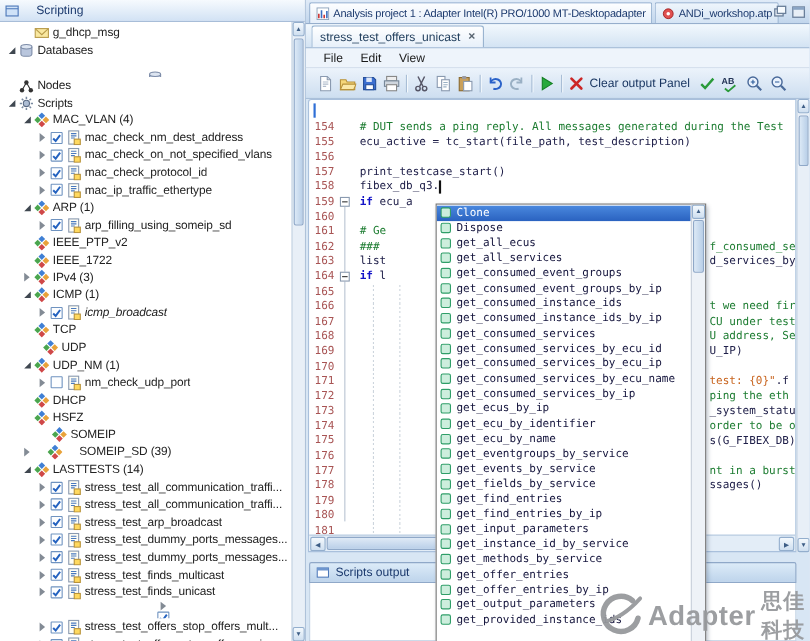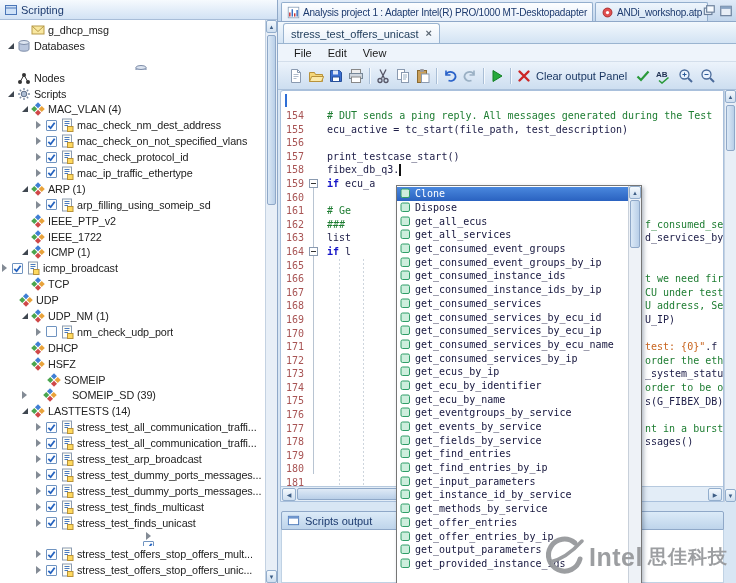--- a/index.html
+++ b/index.html
@@ -1,21 +1,21 @@
 <!DOCTYPE html>
 <html style="--c-comment: #1e7d32; --c-keyword: #1414c8; --c-default: #20204a; --c-string: #c8641e; --c-line_number: #a85454; --c-selection_bg: #3272c8; --c-accent: #2f6fd6;"><head>
 <meta charset="utf-8">
 <style>
   *{box-sizing:border-box;margin:0;padding:0}
   html,body{width:736px;height:583px;overflow:hidden}
   body{position:relative;font-family:"Liberation Sans",sans-serif;background:#dce8f6;font-size:11px;color:#222}
 
   
   #left-panel{position:absolute;left:0;top:0;width:278px;height:583px;background:#fff;border-right:1px solid #8fa8c8}
-  #left-header{height:20px;background:linear-gradient(#f6fafe,#d2e2f4);border-bottom:1px solid #a8bdd8;display:flex;align-items:center;gap:0;padding:0 4px;color:#1c3a6e}
+  #left-header{height:20px;background:linear-gradient(#f6fafe,#d2e2f4);border-bottom:1px solid #a8bdd8;display:flex;align-items:center;gap:12px;padding:0 4px;color:#1c3a6e}
   #left-header .icon{width:14px;height:14px}
   #tree{position:absolute;left:0;top:20px;right:12px;bottom:0;overflow:hidden;padding-top:2px}
   .tree-row{height:15.9px;display:flex;align-items:center;white-space:nowrap;overflow:hidden;font-size:10.8px;letter-spacing:-0.1px}
   .exp{width:11px;height:10px;flex:none;position:relative;display:inline-block}
   .exp-closed::before{content:"";position:absolute;left:2px;top:1px;border-left:5px solid #838b95;border-top:4px solid transparent;border-bottom:4px solid transparent}
   .exp-open::before{content:"";position:absolute;left:2px;top:2px;border-bottom:6px solid #3f4750;border-left:6px solid transparent}
   .cbx{width:11px;height:11px;background:#fdfeff;border:1px solid #6f93c0;border-radius:1px;margin:0 3px 0 1px;flex:none;display:flex;align-items:center;justify-content:center}
   .cbx svg{width:9px;height:9px}
   .icon{width:14px;height:14px;flex:none;display:inline-flex;align-items:center;justify-content:center;margin-right:3px}
   .icon svg{width:100%;height:100%}
@@ -300,34 +300,48 @@
                 <rect x="2.2" y="2.2" width="4.3" height="4.3" fill="#3f7fd4"></rect>
                 <rect x="7.5" y="2.2" width="4.3" height="4.3" fill="#e8a23a"></rect>
                 <rect x="2.2" y="7.5" width="4.3" height="4.3" fill="#4aa54e"></rect>
                 <rect x="7.5" y="7.5" width="4.3" height="4.3" fill="#cf4848"></rect>
               </g>
             </svg>
           </span>
           <span class="tree-label">IEEE_1722</span>
         </div>
         <div class="tree-row" style="padding-left: 20px;">
+          <span class="exp exp-closed"></span>
+          <span class="icon ">
+            <svg viewBox="0 0 14 14">
+              <g transform="rotate(45 7 7)">
+                <rect x="2.2" y="2.2" width="4.3" height="4.3" fill="#3f7fd4"></rect>
+                <rect x="7.5" y="2.2" width="4.3" height="4.3" fill="#e8a23a"></rect>
+                <rect x="2.2" y="7.5" width="4.3" height="4.3" fill="#4aa54e"></rect>
+                <rect x="7.5" y="7.5" width="4.3" height="4.3" fill="#cf4848"></rect>
+              </g>
+            </svg>
+          </span>
+          <span class="tree-label">IPv4 (3)</span>
+        </div>
+        <div class="tree-row" style="padding-left: 20px;">
           <span class="exp exp-open"></span>
           <span class="icon ">
             <svg viewBox="0 0 14 14">
               <g transform="rotate(45 7 7)">
                 <rect x="2.2" y="2.2" width="4.3" height="4.3" fill="#3f7fd4"></rect>
                 <rect x="7.5" y="2.2" width="4.3" height="4.3" fill="#e8a23a"></rect>
                 <rect x="2.2" y="7.5" width="4.3" height="4.3" fill="#4aa54e"></rect>
                 <rect x="7.5" y="7.5" width="4.3" height="4.3" fill="#cf4848"></rect>
               </g>
             </svg>
           </span>
           <span class="tree-label">ICMP (1)</span>
         </div>
-        <div class="tree-row" style="">
+        <div class="tree-row" style="padding-left: 34px; font-style: italic;">
           <span class="exp exp-closed"></span>
           <span class="cbx">
             <svg viewBox="0 0 10 10">
               <path d="M1.5 5.5 L4 8 L8.5 2" fill="none" stroke="#2563c0" stroke-width="2"></path>
             </svg>
           </span>
           <span class="icon ">
             <svg viewBox="0 0 14 14">
               <rect x="2.5" y="1" width="9" height="12" fill="#fffef5" stroke="#8a9ab0"></rect>
               <path d="M4.5 3.5h5M4.5 5.5h5M4.5 7.5h3.5" stroke="#4a7ac0"></path>
@@ -343,21 +357,21 @@
               <g transform="rotate(45 7 7)">
                 <rect x="2.2" y="2.2" width="4.3" height="4.3" fill="#3f7fd4"></rect>
                 <rect x="7.5" y="2.2" width="4.3" height="4.3" fill="#e8a23a"></rect>
                 <rect x="2.2" y="7.5" width="4.3" height="4.3" fill="#4aa54e"></rect>
                 <rect x="7.5" y="7.5" width="4.3" height="4.3" fill="#cf4848"></rect>
               </g>
             </svg>
           </span>
           <span class="tree-label">TCP</span>
         </div>
-        <div class="tree-row" style="padding-left: 8px;">
+        <div class="tree-row" style="padding-left: 28px;">
           <span class="exp"></span>
           <span class="icon ">
             <svg viewBox="0 0 14 14">
               <g transform="rotate(45 7 7)">
                 <rect x="2.2" y="2.2" width="4.3" height="4.3" fill="#3f7fd4"></rect>
                 <rect x="7.5" y="2.2" width="4.3" height="4.3" fill="#e8a23a"></rect>
                 <rect x="2.2" y="7.5" width="4.3" height="4.3" fill="#4aa54e"></rect>
                 <rect x="7.5" y="7.5" width="4.3" height="4.3" fill="#cf4848"></rect>
               </g>
             </svg>
@@ -825,21 +839,21 @@
       <div class="fold-box" style="top:88px"></div>
       <div class="fold-box" style="top:156px"></div>
       <div id="right-frags">
           <div class="rfrag" style="top: 108.8px;"><span class="c-comment">f_consumed_ser</span></div>
           <div class="rfrag" style="top: 122.4px;"><span class="c-default">d_services_by_</span></div>
           <div class="rfrag" style="top: 163.2px;"><span class="c-comment">t we need fir</span></div>
           <div class="rfrag" style="top: 176.8px;"><span class="c-comment">CU under test.</span></div>
           <div class="rfrag" style="top: 190.4px;"><span class="c-comment">U address, Send</span></div>
           <div class="rfrag" style="top: 204px;"><span class="c-default">U_IP)</span></div>
           <div class="rfrag" style="top: 231.2px;"><span class="c-string">test: {0}"</span><span class="c-default">.f</span></div>
-          <div class="rfrag" style="top: 244.8px;"><span class="c-comment">order the eth</span></div>
+          <div class="rfrag" style="top: 244.8px;"><span class="c-comment">ping the eth</span></div>
           <div class="rfrag" style="top: 258.4px;"><span class="c-default">_system_status</span></div>
           <div class="rfrag" style="top: 272px;"><span class="c-comment">order to be o</span></div>
           <div class="rfrag" style="top: 285.6px;"><span class="c-default">s(G_FIBEX_DB)</span></div>
           <div class="rfrag" style="top: 312.8px;"><span class="c-comment">nt in a burst</span></div>
           <div class="rfrag" style="top: 326.4px;"><span class="c-default">ssages()</span></div>
         </div>
       <div id="caret-158"></div>
       <div id="h-scroll">
         <div class="sb-btn left">◀</div>
         <div id="h-thumb"></div>
@@ -1096,17 +1110,17 @@
       <div class="sb-btn up">▲</div>
       <div id="ac-thumb"></div>
     </div>
   </div>
 
   <div id="watermark">
     <span><svg viewBox="0 0 44 44" width="44" height="44">
           <path d="M35 9 A16 16 0 1 0 40 25" fill="none" stroke="#97999c" stroke-width="5" stroke-linecap="round"></path>
           <path d="M10 28 C20 26 32 18 42 7" stroke="#97999c" stroke-width="3.5" fill="none" stroke-linecap="round"></path>
         </svg></span>
-    <span class="wm-brand">Intel</span>
+    <span class="wm-brand">Adapter</span>
     <span class="wm-cjk">思佳科技</span>
   </div>
 
 </div>
 
 </body></html>

